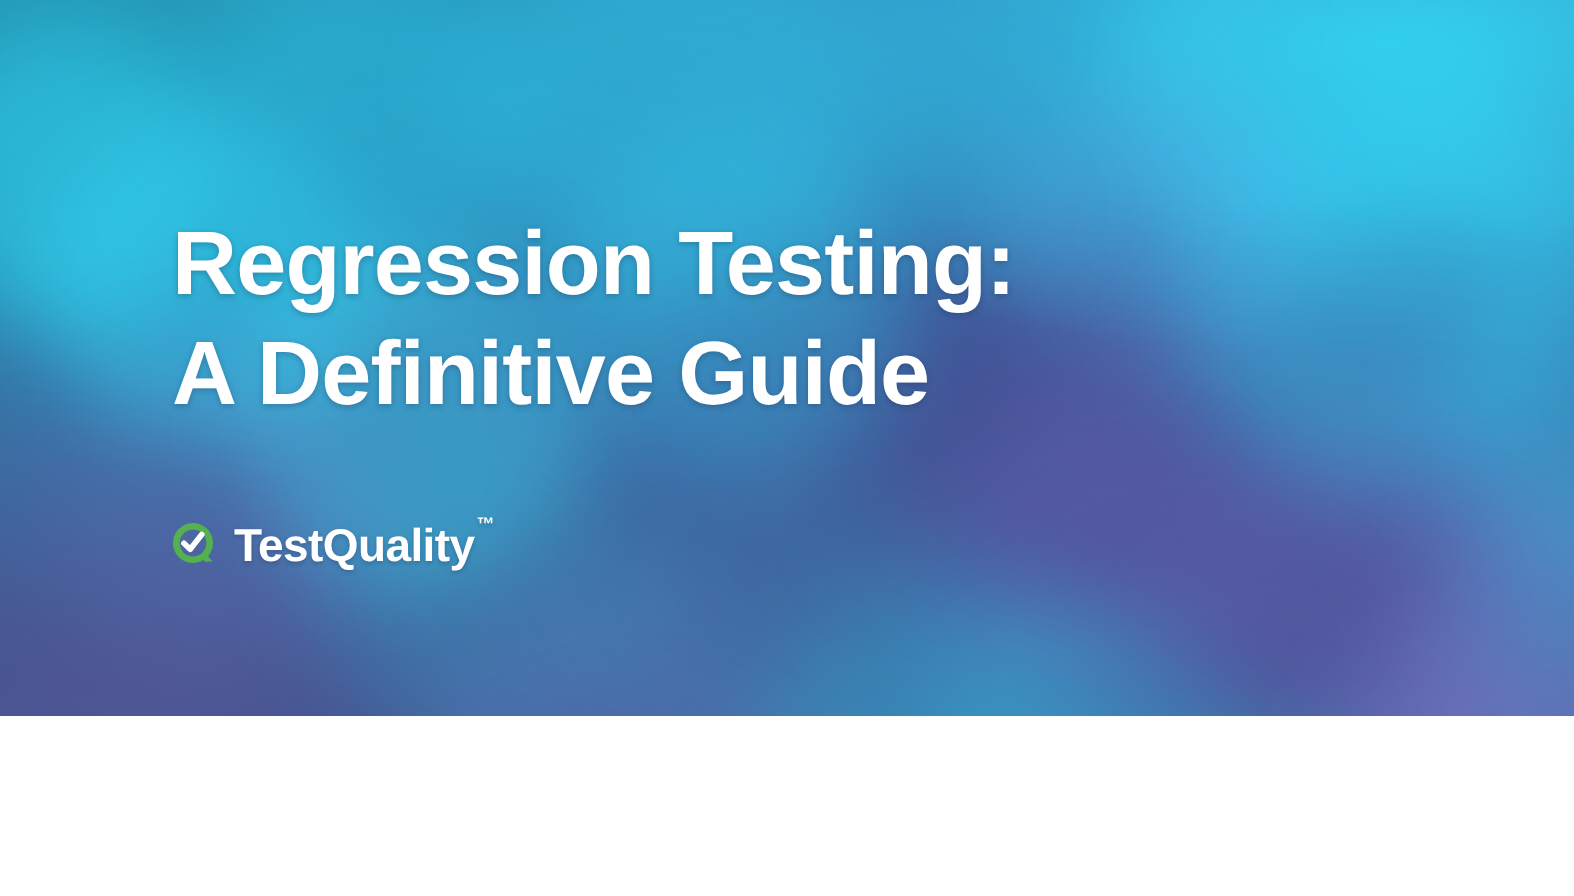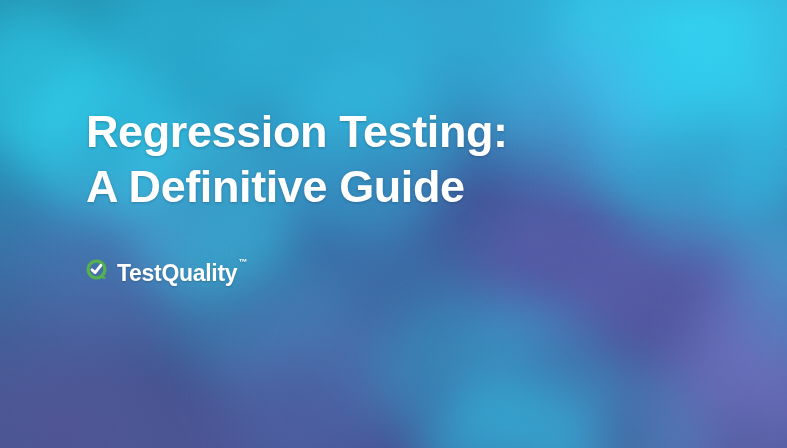--- a/index.html
+++ b/index.html
@@ -7,21 +7,21 @@
     padding: 0;
     background: #ffffff;
   }
   body {
     font-family: "Liberation Sans", sans-serif;
   }
 
   #banner {
     position: relative;
     width: 787px;
-    height: 448px;
+    height: 358px;
     overflow: hidden;
     background: #2f8fb0;
   }
 
   
   .bg-base {
     position: absolute;
     inset: 0;
     background:
       radial-gradient(120% 95% at 88% 6%,  #2ec8e6 0%, rgba(46,200,230,0) 46%),
@@ -67,20 +67,21 @@
     letter-spacing: -0.4px;
     text-shadow: 0 1px 3px rgba(20,30,60,0.28);
     white-space: pre-line;
   }
 
   .brand {
     position: absolute;
     left: 84px;
     top: 257px;
     display: flex;
+    align-items: center;
     gap: 8px;
   }
 
   .brand-mark {
     width: 25px;
     height: 25px;
     flex: 0 0 auto;
     display: block;
   }
 

